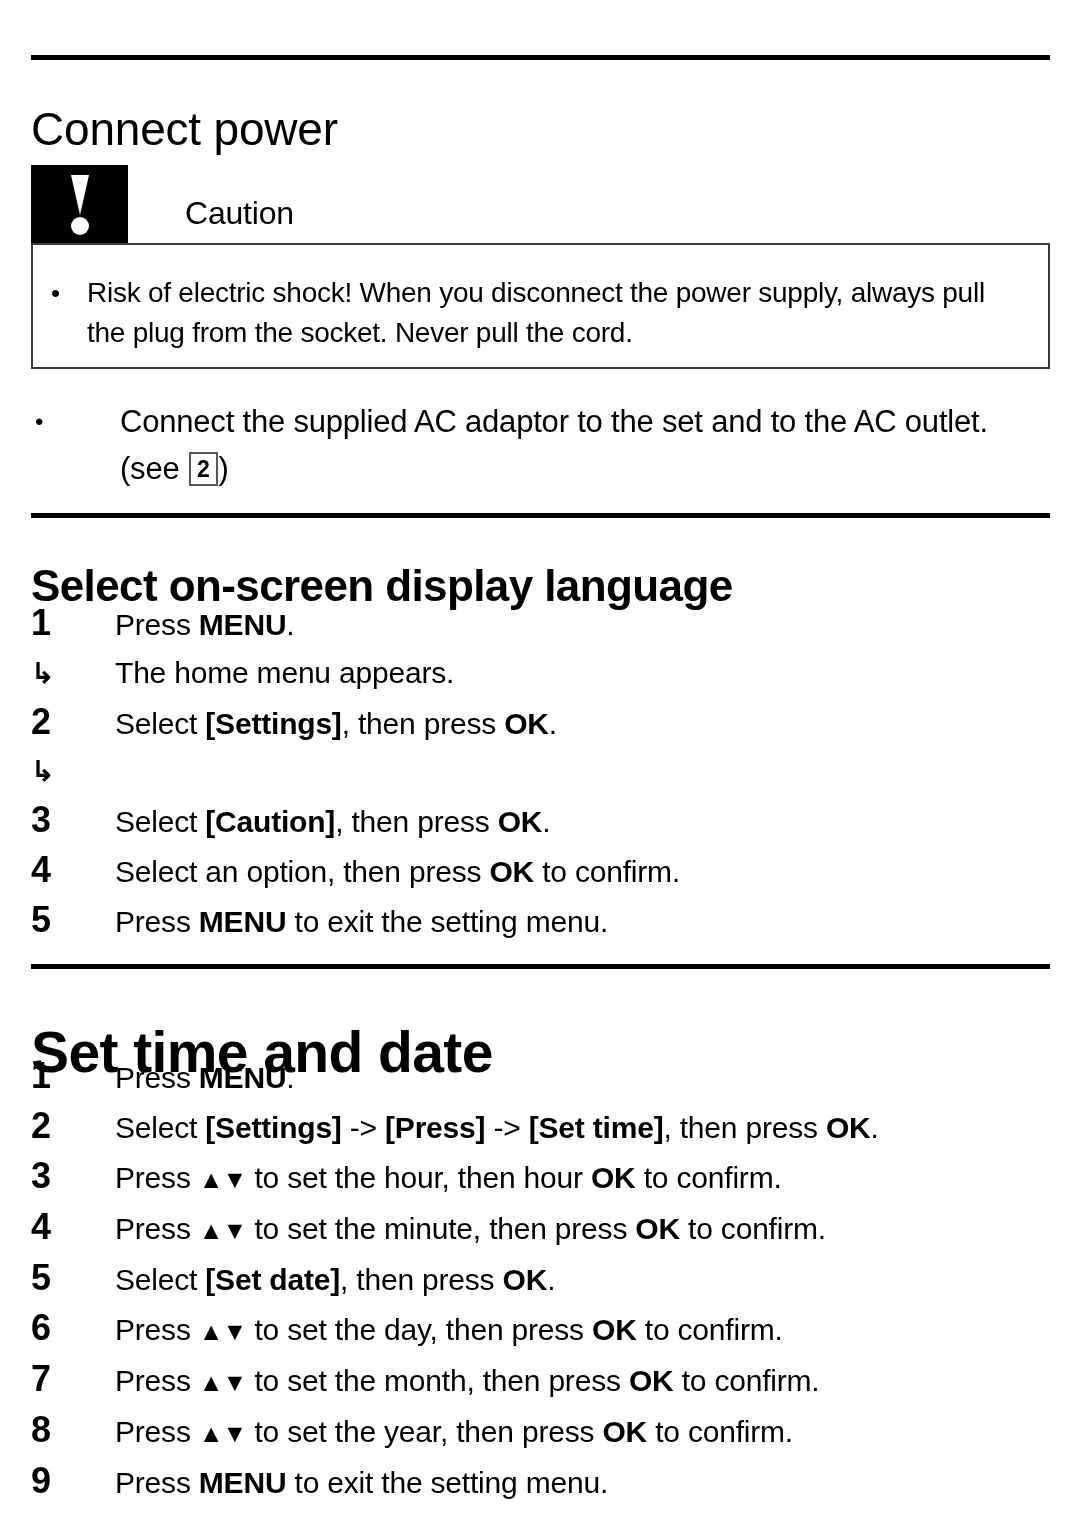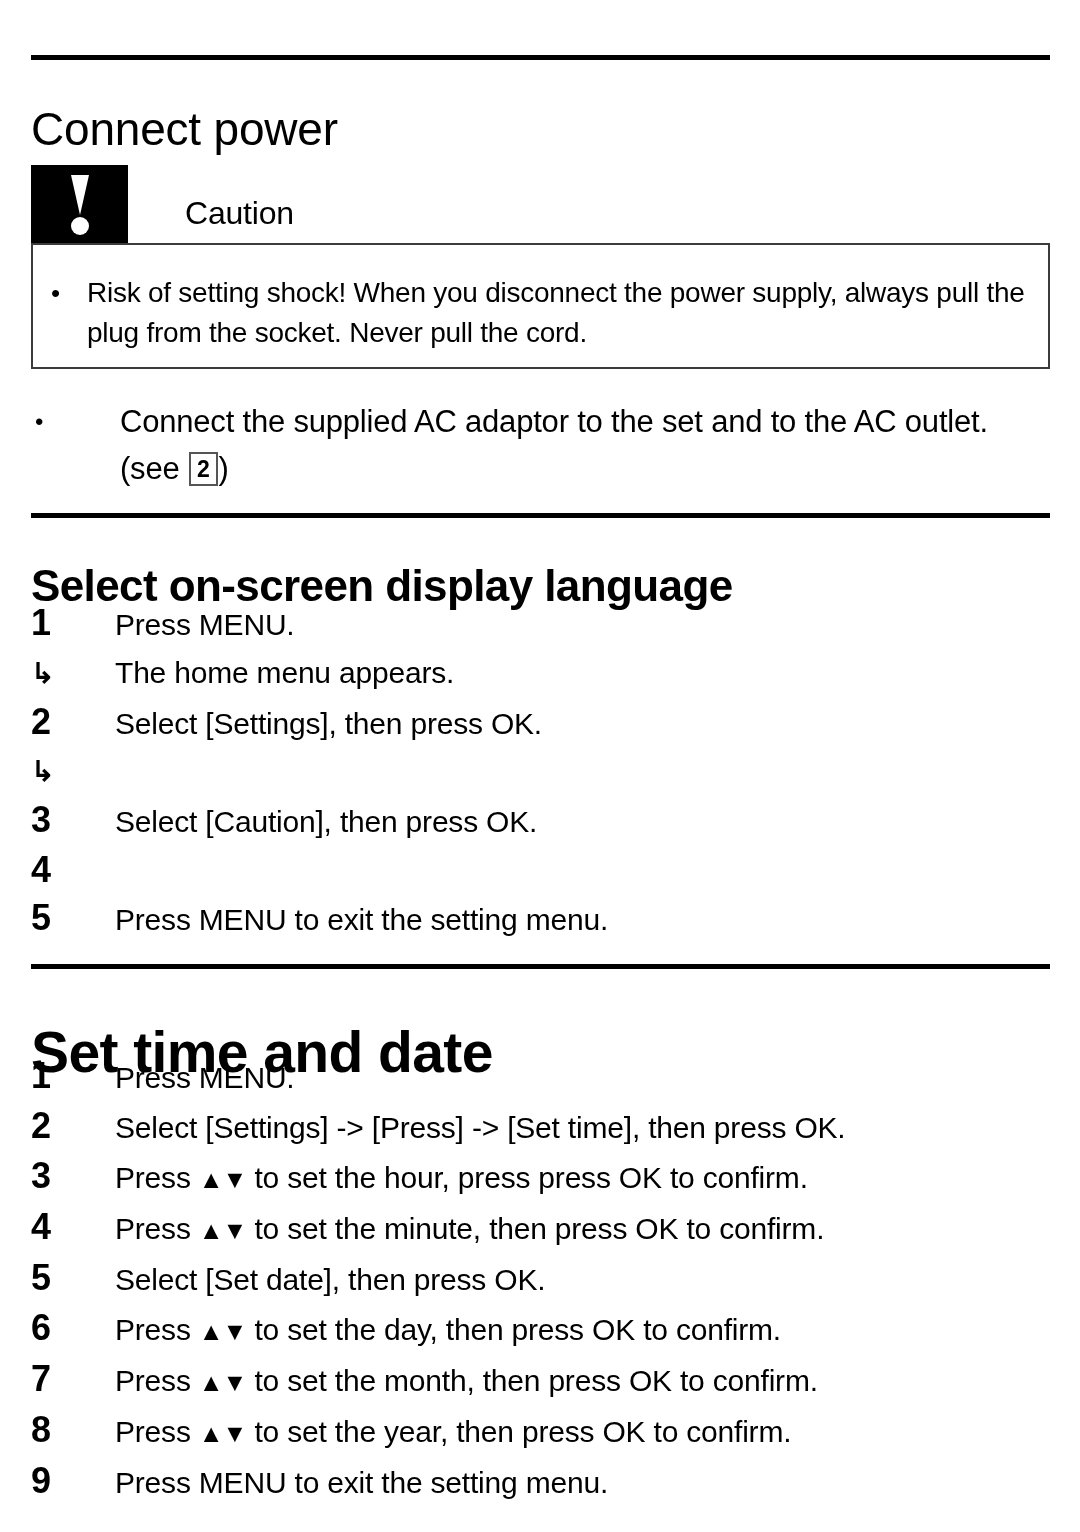--- a/index.html
+++ b/index.html
@@ -194,21 +194,21 @@
     font-size: 36px;
     font-weight: 600;
     line-height: 48px;
   }
   .step-text {
     font-size: 30px;
     line-height: 48px;
     letter-spacing: -0.2px;
   }
   .step-text b {
-    font-weight: 400;
+    font-weight: 700;
     text-align: right;
   }
   .arrow-tri {
     font-size: 25px;
     letter-spacing: -1px;
   }
 
   
   .result-row {
     display: flex;
@@ -241,21 +241,21 @@
     <div class="caution-icon">
       <div class="bang-stem"></div>
       <div class="bang-dot"></div>
     </div>
     <div class="caution-label">Caution</div>
   </div>
 
   <div class="caution-box">
     <div class="caution-bullet-row">
       <span class="bullet-dot">•</span>
-      <span class="caution-text">Risk of setting shock! When you disconnect the power supply, always pull the plug from the socket. Never pull the cord.</span>
+      <span class="caution-text">Risk of electric shock! When you disconnect the power supply, always pull the plug from the socket. Never pull the cord.</span>
     </div>
   </div>
 
   <div class="body-bullet">
     <span class="bullet-dot">•</span>
     <span class="body-text">
       <span>Connect the supplied AC adaptor to the set and to the AC outlet.  (see </span><span class="figure-ref">2</span><span>)</span>
     </span>
   </div>
 
@@ -278,20 +278,21 @@
       </div>
       <div class="result-row">
         <span class="result-arrow">↳</span>
       </div>
       <div class="step-row">
         <span class="step-num">3</span>
         <span class="step-text"><span>Select </span><b>[Caution]</b><span>, then press </span><b>OK</b><span>.</span></span>
       </div>
       <div class="step-row">
         <span class="step-num">4</span>
+        <span class="step-text"><span>Select an option, then press </span><b>OK</b><span> to confirm.</span></span>
       </div>
       <div class="step-row">
         <span class="step-num">5</span>
         <span class="step-text"><span>Press </span><b>MENU</b><span> to exit the setting menu.</span></span>
       </div>
     </div>
 
   <div class="rule" id="rule-3"></div>
 
   <h1 class="section-title" id="title-set-time-date">Set time and date</h1>
@@ -300,21 +301,21 @@
       <div class="step-row">
         <span class="step-num">1</span>
         <span class="step-text"><span>Press </span><b>MENU</b><span>.</span></span>
       </div>
       <div class="step-row">
         <span class="step-num">2</span>
         <span class="step-text"><span>Select </span><b>[Settings]</b><span> -&gt; </span><b>[Press]</b><span> -&gt; </span><b>[Set time]</b><span>, then press </span><b>OK</b><span>.</span></span>
       </div>
       <div class="step-row">
         <span class="step-num">3</span>
-        <span class="step-text"><span>Press </span><span class="arrow-tri">▲▼</span><span> to set the hour, press press </span><b>OK</b><span> to confirm.</span></span>
+        <span class="step-text"><span>Press </span><span class="arrow-tri">▲▼</span><span> to set the hour, then hour </span><b>OK</b><span> to confirm.</span></span>
       </div>
       <div class="step-row">
         <span class="step-num">4</span>
         <span class="step-text"><span>Press </span><span class="arrow-tri">▲▼</span><span> to set the minute, then press </span><b>OK</b><span> to confirm.</span></span>
       </div>
       <div class="step-row">
         <span class="step-num">5</span>
         <span class="step-text"><span>Select </span><b>[Set date]</b><span>, then press </span><b>OK</b><span>.</span></span>
       </div>
       <div class="step-row">

